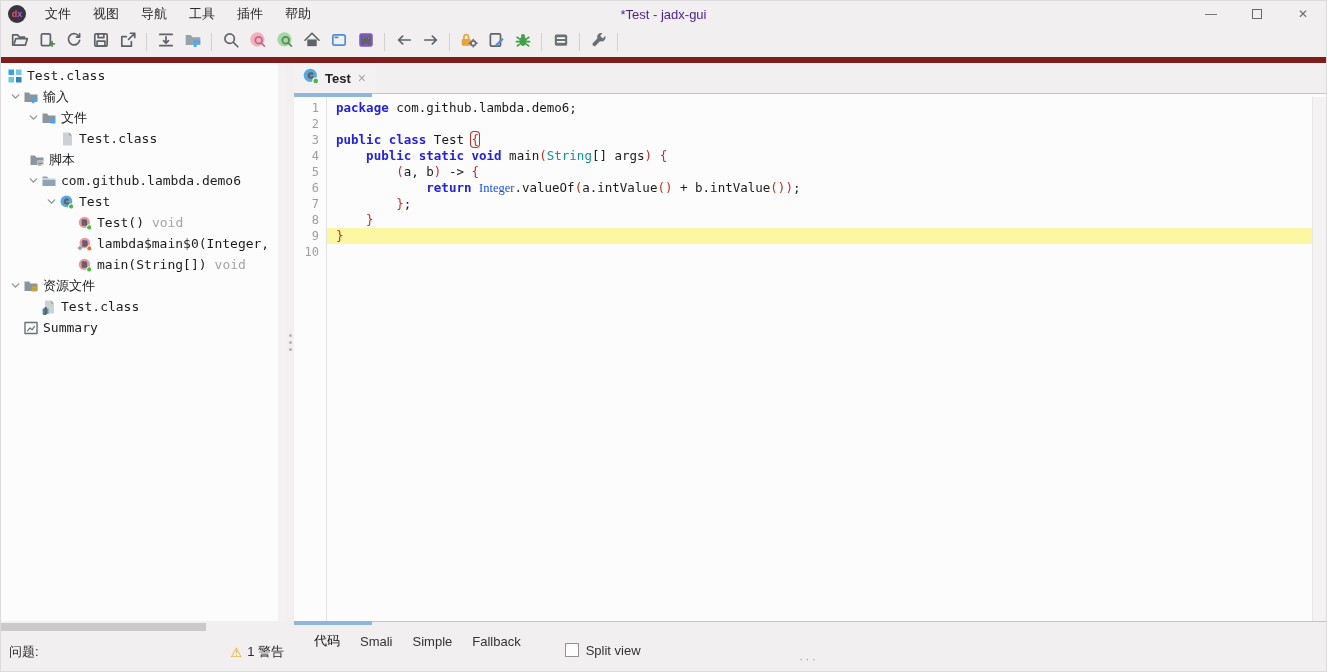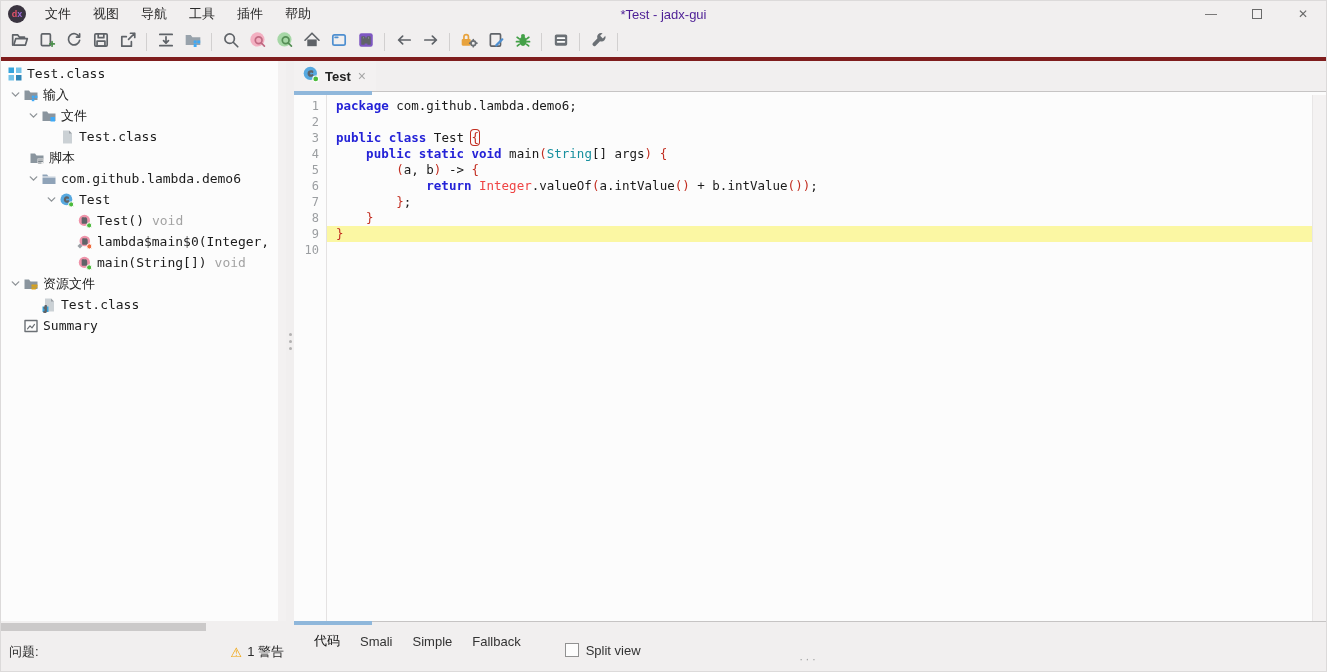--- a/index.html
+++ b/index.html
@@ -18,21 +18,21 @@
   .win-controls { margin-left:auto; display:flex; height:26px; }
   .win-btn { width:46px; display:flex; align-items:center; justify-content:center; color:#6A6A6A; font-size:12px; }
   .win-box { width:10px; height:10px; border:1px solid #6A6A6A; display:inline-block; }
 
   
   .toolbar { height:30px; display:flex; align-items:center; padding-left:5px; flex:0 0 auto; }
   .tb-btn { width:27px; height:26px; display:flex; align-items:center; justify-content:center; border-radius:3px; }
   .tb-sep { width:1px; height:18px; background:#D2D0D0; margin:0 5px; }
 
   
-  .main { flex:1; display:flex; min-height:0; border-top:4px solid #7f1d1d;justify-content:space-between; }
+  .main { flex:1; display:flex; min-height:0; border-top:6px solid #7f1d1d;justify-content:space-between; }
   .tree-panel { width:285px; background:#FCFCFC; overflow:hidden; position:relative;
                 font-family:"DejaVu Sans Mono","DejaVu Sans",monospace; font-size:13px; padding-top:2px; }
   .trow { height:21px; display:flex; align-items:center; white-space:nowrap; cursor:default; }
   .trow .chev { width:16px; height:16px; flex:0 0 16px; display:flex; align-items:center; justify-content:center; }
   .trow .spacer { width:16px; flex:0 0 16px; }
   .trow .ti { width:16px; height:16px; flex:0 0 16px; margin-right:4px; display:flex; align-items:center; justify-content:center; }
   .trow .tl { color:#1C1C1C; }
   .trow .sfx { color:#A3A3A3; margin-left:8px; }
   .tree-vscroll { position:absolute; right:0; top:0; bottom:0; width:8px; background:#F3F1F1; }
   .splitter { width:8px; background:#F1EFEF; display:flex; flex-direction:column; align-items:center; justify-content:center; gap:4px; cursor:col-resize; }
@@ -52,21 +52,21 @@
   .gutter { width:33px; flex:0 0 33px; border-right:1px solid #E4E2E2; padding-top:3px; text-align:right;
             color:#9B9EA1; font:12px/16px "DejaVu Sans Mono",monospace; background:#FCFCFC; }
   .gutter .ln { height:16px; padding-right:7px; }
   .code { flex:1; padding-top:3px; font:12.5px/16px "DejaVu Sans Mono",monospace; color:#1A1A1A; overflow:hidden; }
   .cline { height:16px; white-space:pre; padding-left:9px; }
   .cline.hl { background:#FBF7A3; }
   .tok-kw  { color:#2422D7; font-weight:bold; }
   .tok-cm  { color:#129355; font-style:italic; }
   .tok-sep { color:#C22E21; }
   .tok-typ { color:#18909E; }
-  .tok-cls { color:#ef4444; }
+  .tok-cls { color:#1d4ed8;font-family:Liberation Serif, serif; }
   .tok-pl  { color:#1A1A1A; }
   .tok-match { color:#C22E21; box-shadow:0 0 0 1px #C22E21; border-radius:3px; }
   .code-scroll { width:14px; flex:0 0 14px; background:#F4F2F2; border-left:1px solid #E8E6E6; }
 
   
   .bottom { height:50px; display:flex; flex:0 0 auto; }
   .bottom-left { width:293px; flex:0 0 293px; display:flex; flex-direction:column; }
   .h-scroll { height:12px; background:#F1EFEF; position:relative; }
   .h-thumb { position:absolute; left:0; top:2px; height:8px; width:205px; background:#CBC9C9; }
   .status-row { flex:1; display:flex; align-items:center; padding:0 10px 0 8px; font-size:13px; color:#2A2A2A; }

